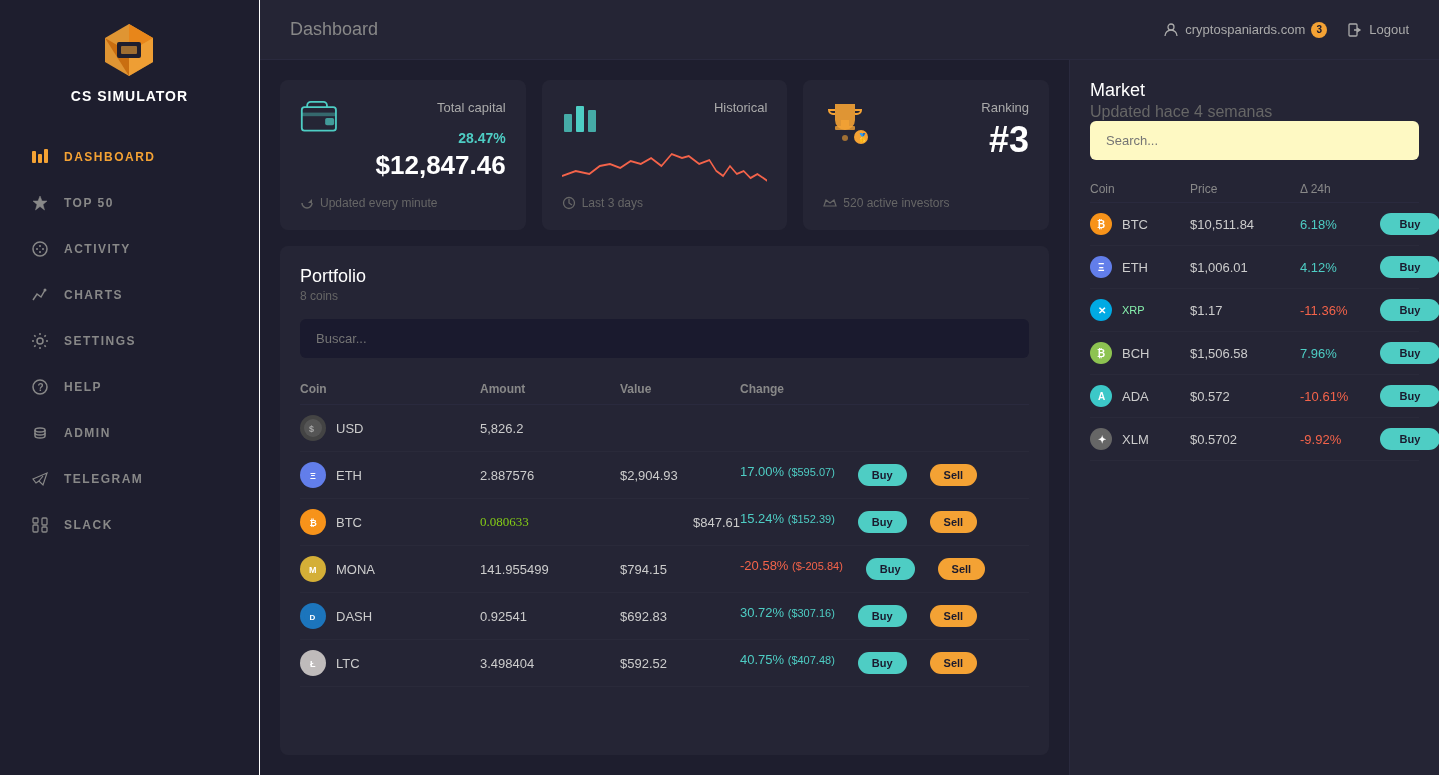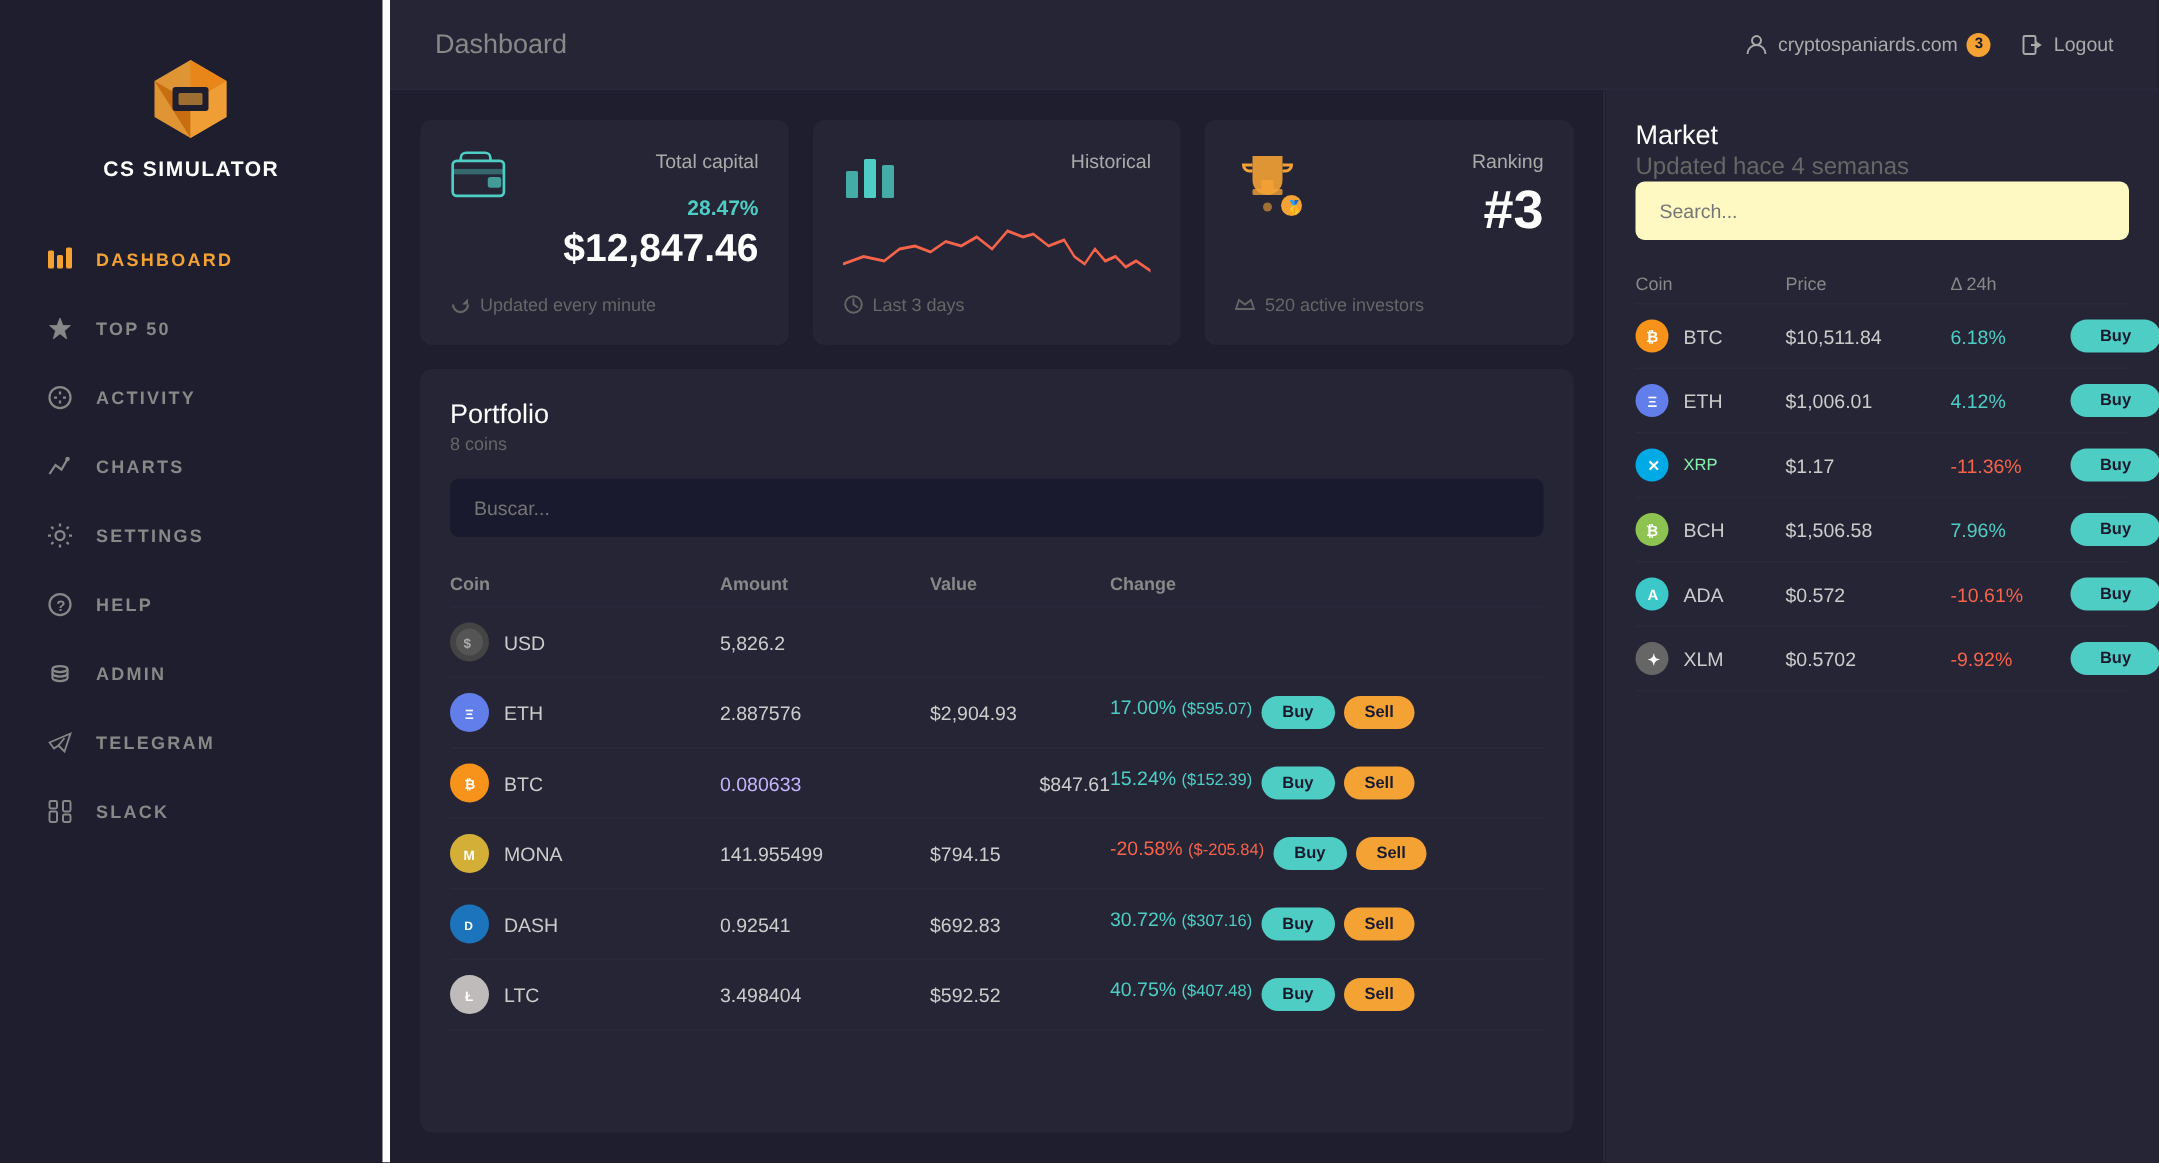--- a/index.html
+++ b/index.html
@@ -2,21 +2,21 @@
 <html><head>
   <meta charset="utf-8">
   <style>
     * { margin: 0; padding: 0; box-sizing: border-box; }
     body { background: #1a1a2e; color: #ccc; font-family: 'Segoe UI', Arial, sans-serif; font-size: 13px; overflow: hidden; }
     
     
     .app { display: flex; height: 775px; width: 1439px; }
     
     
-    .sidebar { width: 260px; background: #1e1e2e; display: flex; flex-direction: column; align-items: center; padding-top: 36px; border-right: 5px solid #ffffff; }
+    .sidebar { width: 260px; background: #1e1e2e; display: flex; flex-direction: column; align-items: center; padding-top: 20px; border-right: 1px solid #ffffff; }
     .logo-area { display: flex; flex-direction: column; align-items: center; margin-bottom: 30px; }
     .logo-icon { width: 60px; height: 60px; margin-bottom: 8px; }
     .logo-text { color: #fff; font-weight: bold; font-size: 14px; letter-spacing: 1px; }
     .nav { width: 100%; }
     .nav-item { display: flex; align-items: center; gap: 14px; padding: 13px 30px; cursor: pointer; color: #888; font-size: 12px; letter-spacing: 1.5px; font-weight: 600; transition: color 0.2s; }
     .nav-item.active { color: #f4a234; }
     .nav-icon { width: 20px; height: 20px; display: flex; align-items: center; justify-content: center; font-size: 16px; }
     
     
     .main { flex: 1; display: flex; flex-direction: column; background: #1e1e2e; }
@@ -57,21 +57,21 @@
     .table-header { display: grid; grid-template-columns: 180px 140px 120px 1fr; padding: 8px 0; border-bottom: 1px solid #2a2a3e; }
     .table-header span { color: #888; font-size: 12px; font-weight: 600; }
     .table-row { display: grid; grid-template-columns: 180px 140px 120px 1fr; padding: 10px 0; border-bottom: 1px solid #2a2a3a; align-items: center; }
     .coin-cell { display: flex; align-items: center; gap: 10px; }
     .coin-icon { width: 26px; height: 26px; border-radius: 50%; display: flex; align-items: center; justify-content: center; font-size: 13px; font-weight: bold; }
     .coin-name { color: #ccc; font-size: 13px; }
     .change-positive { color: #4ecdc4; }
     .change-negative { color: #f4634a; }
     .btn-buy { background: #4ecdc4; color: #1a1a2e; border: none; border-radius: 20px; padding: 5px 14px; font-size: 11px; font-weight: bold; cursor: pointer; }
     .btn-sell { background: #f4a234; color: #1a1a2e; border: none; border-radius: 20px; padding: 5px 14px; font-size: 11px; font-weight: bold; cursor: pointer; }
-    .action-btns { display: flex; gap: 6px; }
+    .action-btns { display: flex; gap: 23px; }
     
     
     .market-title { font-size: 18px; color: #fff; font-weight: 400; margin-bottom: 2px; }
     .market-sub { color: #666; font-size: 16px; }
     .market-search { background: #fef9c3; border: none; border-radius: 6px; padding: 12px 16px; width: 100%; color: #888; font-size: 13px; margin-bottom: 16px; outline: none; }
     .market-header { display: grid; grid-template-columns: 100px 110px 80px 60px; padding: 6px 0; border-bottom: 1px solid #2a2a3e; }
     .market-header span { color: #888; font-size: 12px; }
     .market-row { display: grid; grid-template-columns: 100px 110px 80px 60px; padding: 10px 0; border-bottom: 1px solid #2a2a3a; align-items: center; }
     
     
@@ -357,21 +357,21 @@
           <div class="table-row">
             <div class="coin-cell">
               <div class="coin-icon" style="background:#f7931a;">
                 <svg width="20" height="20" viewBox="0 0 20 20" fill="none">
                     <circle cx="10" cy="10" r="9" fill="#f7931a"></circle>
                     <text x="6.5" y="14" fill="#fff" font-size="9" font-weight="bold">₿</text>
                   </svg>
               </div>
               <span class="coin-name">BTC</span>
             </div>
-            <span style="color:#c4b5fd;">0.080633</span>
+            <span style="color:#84cc16;font-family:Liberation Serif, serif;">0.080633</span>
             <span style="color:#ccc;text-align:right;">$847.61</span>
             <div class="action-btns">
               <span class="change-positive">
                 <span>15.24%</span>
                 <span style="font-size:11px;">($152.39)</span>
               </span>
               <button class="btn-buy">Buy</button>
               <button class="btn-sell">Sell</button>
             </div>
           </div>

